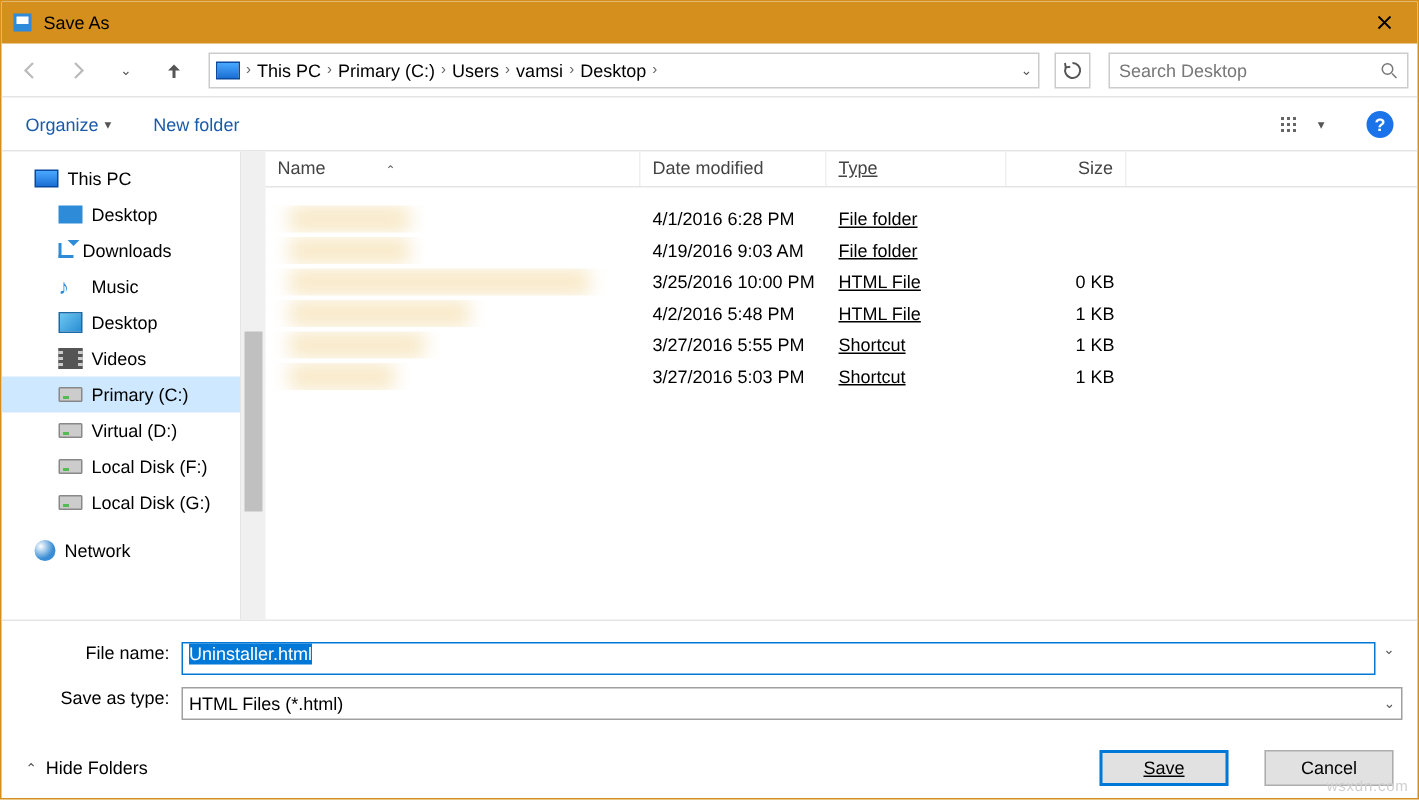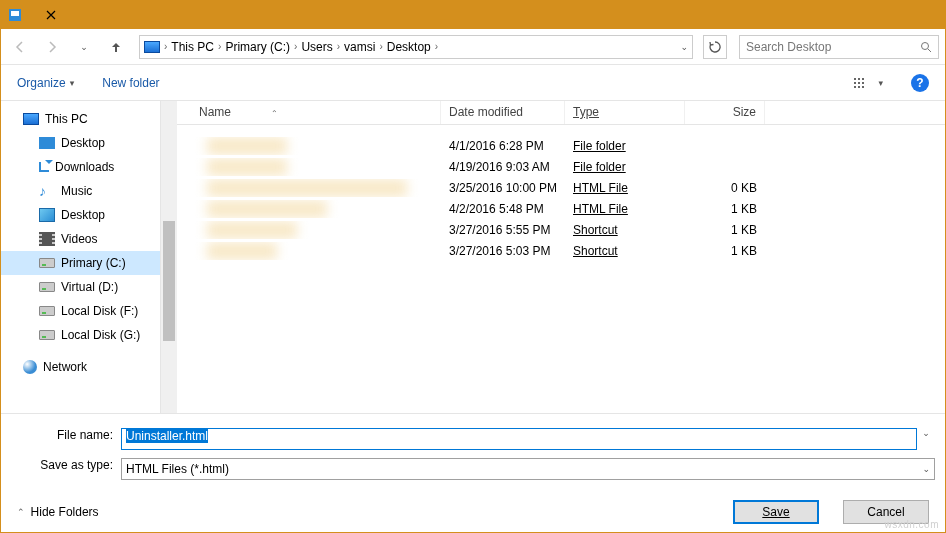--- a/index.html
+++ b/index.html
@@ -42,21 +42,21 @@
 .ticon.vid::before { left:0; } .ticon.vid::after { right:0; }
 .ticon.drv { background:#ccc; border:1px solid #888; border-radius:1px; height:10px; position:relative; }
 .ticon.drv::after { content:''; position:absolute; bottom:1px; left:2px; width:4px; height:2px; background:#5b5; }
 .ticon.net { background:radial-gradient(circle at 30% 30%, #fff, #3a8dd4 60%); border-radius:50%; width:14px; height:14px; }
 .scrollgut { width: 16px; background:#f0f0f0; position:relative; }
 .scrollgut .thumb { position:absolute; left:2px; right:2px; top:120px; height:120px; background:#c0c0c0; }
 .filepane { flex:1; position:relative; }
 .filehdr { display:flex; height: 24px; border-bottom: 1px solid #e5e5e5; color:#444; }
 .filehdr .col { padding: 4px 8px; border-right: 1px solid #f0f0f0; }
 .filehdr .sortarr { font-size:8px; color:#666; margin-left:40px; }
-.col-name { width: 250px; margin-left: 14px; } .col-date { width: 124px; } .col-type { width: 120px; text-decoration: underline; } .col-size { width: 80px; text-align:right; }
+.col-name { width: 250px; } .col-date { width: 124px; } .col-type { width: 120px; text-decoration: underline; } .col-size { width: 80px; text-align:right; }
 .filerow { display:flex; height: 21px; align-items:center; }
 .filerow .col { padding: 0 8px; white-space:nowrap; overflow:hidden; }
 .blur { filter: blur(6px); background:#f8e9c8; height:18px; width:140px; margin-left:8px; border-radius:2px; }
 .blur.b1 { width:80px; } .blur.b2 { width:200px; } .blur.b3 { width:120px; } .blur.b4 { width:90px; } .blur.b5 { width:70px; }
 .bottom { border-top:1px solid #e5e5e5; padding: 14px 10px 10px; }
 .frow { display:flex; align-items:flex-start; margin-bottom: 8px; }
 .flabel { width: 110px; text-align:right; padding-right: 8px; }
 .finput { flex:1; height: 22px; border:1px solid #0078d7; padding: 0 4px; }
 .finput.sel { background:#fff; }
 .finput.sel span { background:#0078d7; color:#fff; }
@@ -72,20 +72,21 @@
 </head>
 <body>
 
 <div class="titlebar">
   <span class="icon">
     <svg width="14" height="14" viewBox="0 0 14 14">
         <rect x="1" y="1" width="12" height="12" fill="#2e8bd8"></rect>
         <rect x="3" y="3" width="8" height="5" fill="#fff"></rect>
       </svg>
   </span>
+  <span class="title">Save As</span>
   <div class="winbtn">
     <svg width="10" height="10" viewBox="0 0 10 10">
         <path d="M1 1 L9 9 M9 1 L1 9" stroke="#000" stroke-width="1.2"></path>
       </svg>
   </div>
 </div>
 
 <div class="navbar">
   <div class="navbtn">
       <svg width="14" height="14" viewBox="0 0 14 14">

